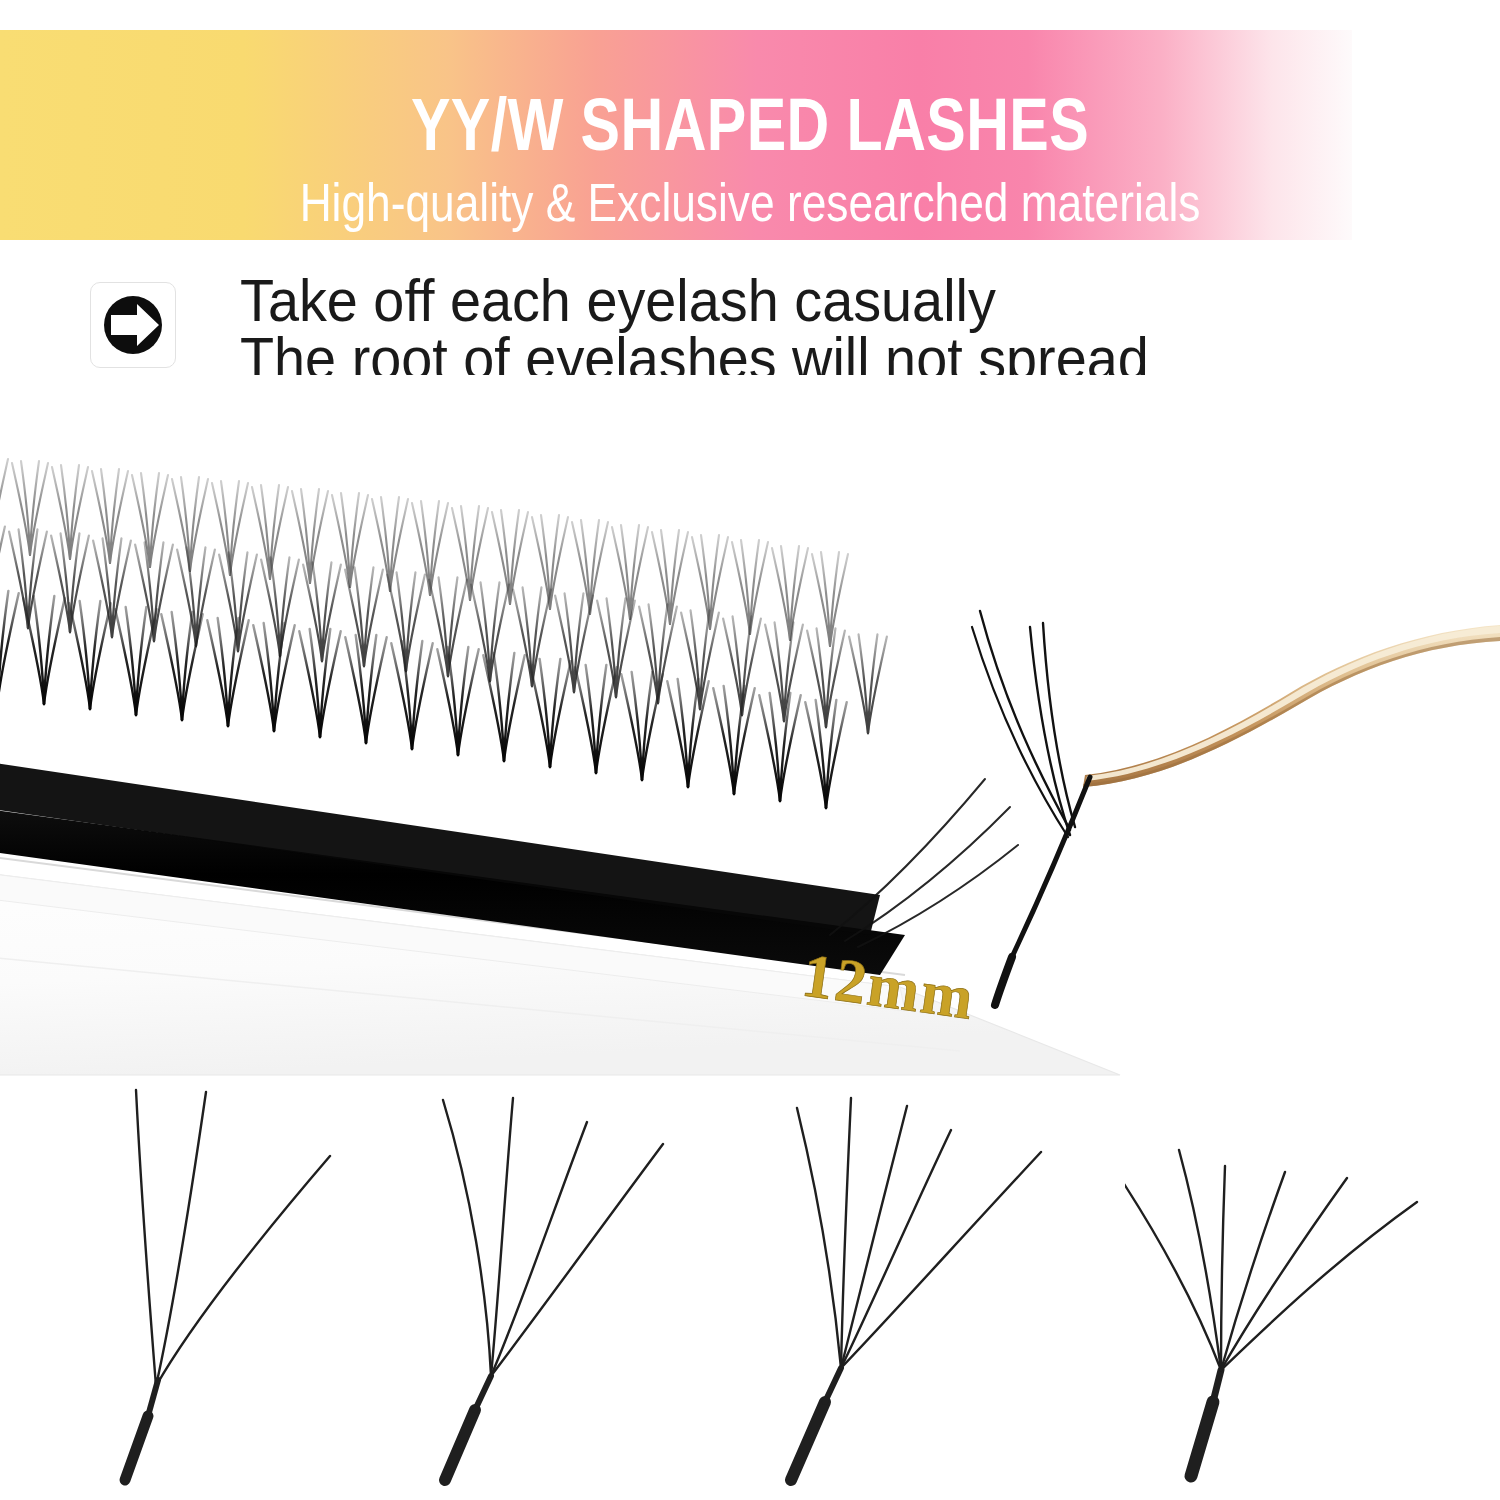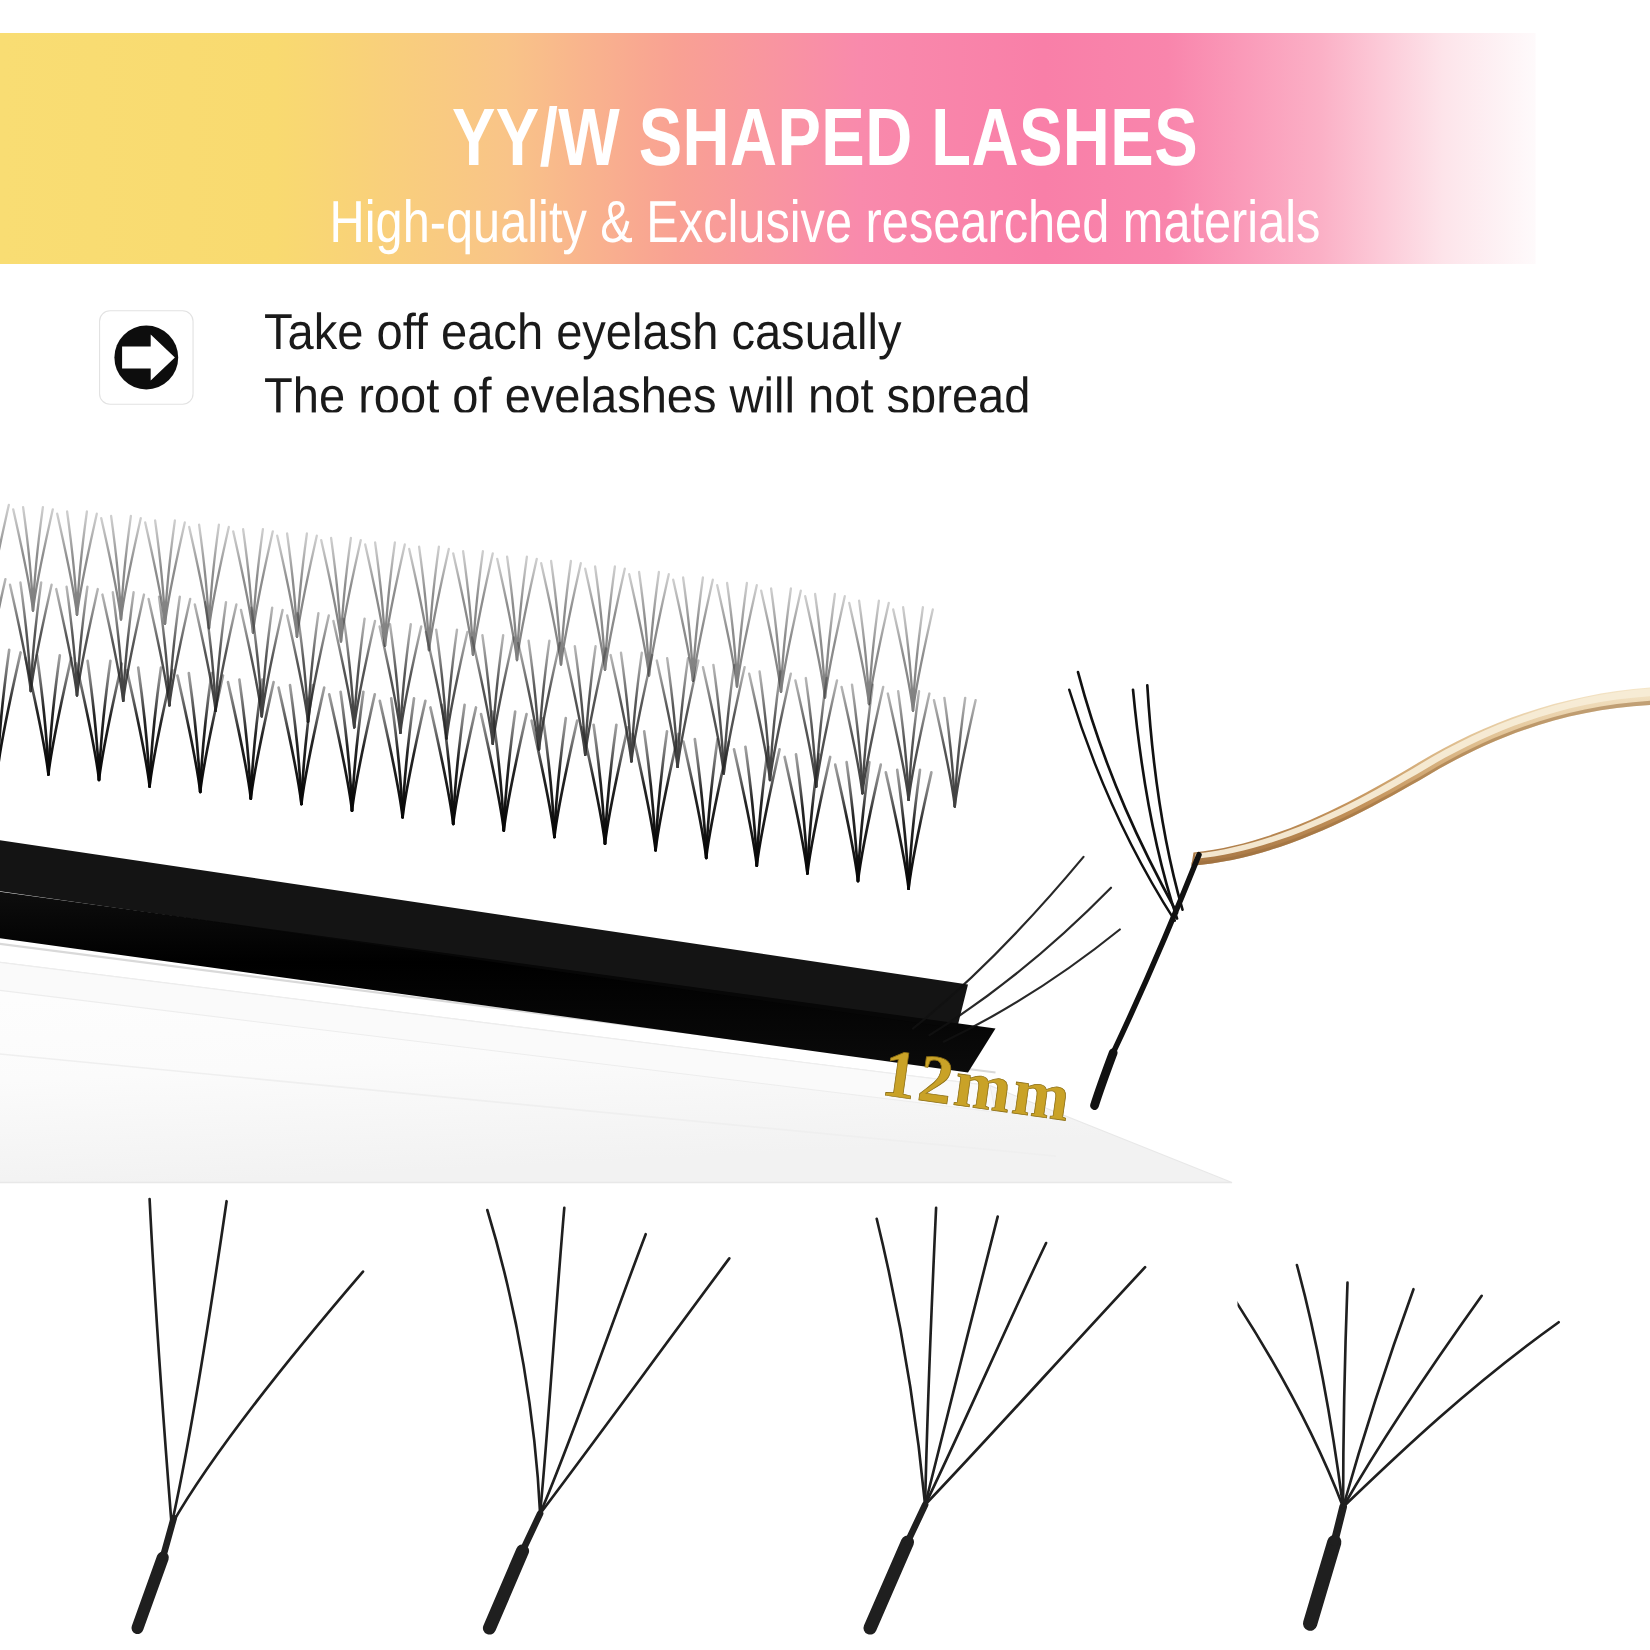--- a/index.html
+++ b/index.html
@@ -29,21 +29,20 @@
       #f9da70 18%,
       #f9c488 33%,
       #f9a193 44%,
       #f98aac 56%,
       #f97fa8 68%,
       #f985ac 76%,
       #fbb0c6 86%,
       #fde4ea 94%,
       #fefafb 100%
     );
-    padding-left: 44px;
   }
   .banner-title {
     position: absolute;
     left: 0;
     top: 56px;
     width: 1500px;
     text-align: center;
     color: #ffffff;
     font-family: "Liberation Sans Narrow", "Liberation Sans", sans-serif;
     font-weight: bold;
@@ -90,21 +89,21 @@
     box-sizing: border-box;
   }
   .icon-box svg { display: block; }
   .instruction-text {
     position: absolute;
     left: 150px;
     top: -8px;
     width: 1150px;
     color: #1a1a1a;
     font-family: "Liberation Sans Narrow", "Liberation Sans", sans-serif;
-    font-size: 46px;
+    font-size: 60px;
     line-height: 58px;
     letter-spacing: 0px;
   }
   .instruction-text .line {
     display: block;
     transform: scaleX(0.93);
     transform-origin: left top;
     white-space: nowrap;
   }
 

